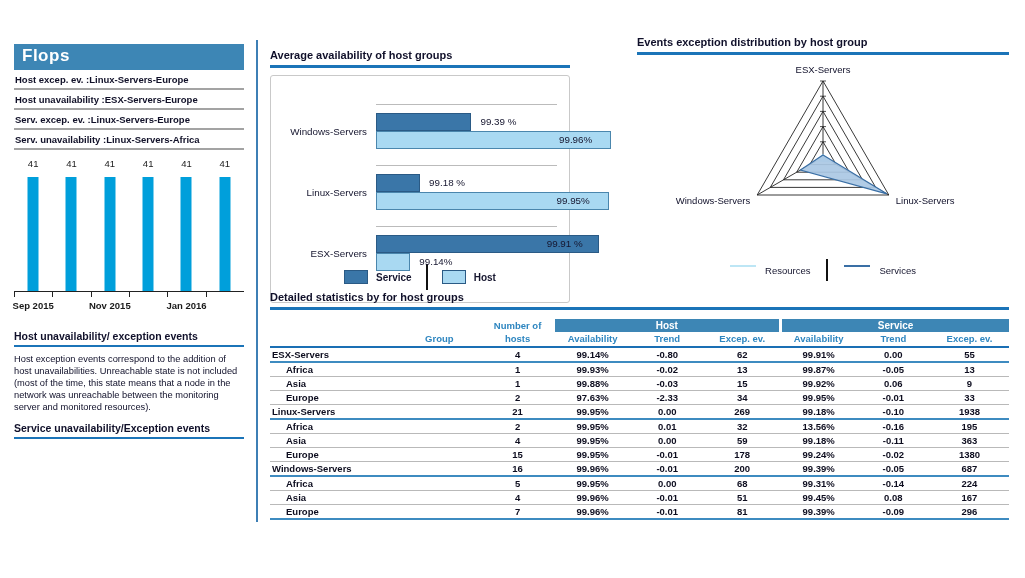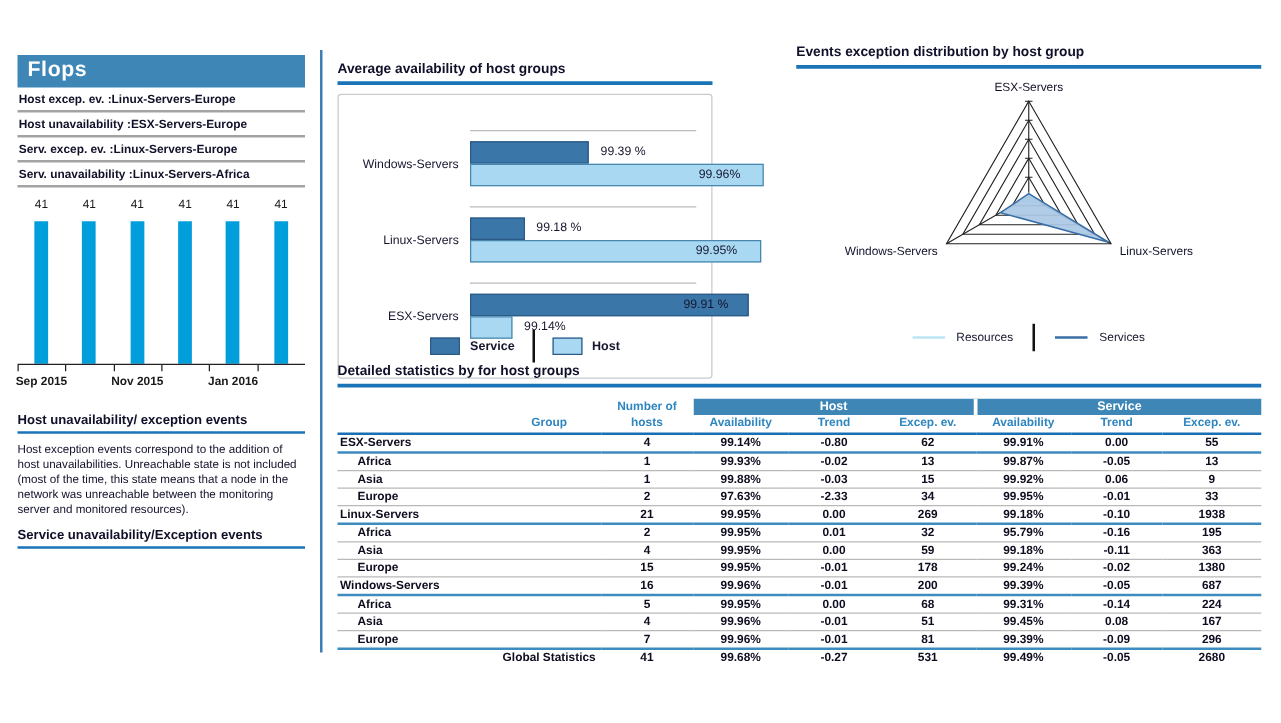--- a/index.html
+++ b/index.html
@@ -43,21 +43,21 @@
   .av-bar .fill { position:absolute; left:0; top:0; bottom:0; }
   .av-bar .blab { position:absolute; top:3px; font-size:9.8px; color:#15152e; white-space:nowrap; }
   .av-legend { position:absolute; left:0; right:0; bottom:12px; display:flex; justify-content:center; align-items:center; gap:14px; }
   .leg-item { display:flex; align-items:center; gap:8px; font-size:10px; font-weight:bold; color:#15152e; }
   .leg-sw { width:24px; height:14px; border:1px solid #2a5a85; }
   .leg-div { width:2px; height:26px; background:#111; }
 
   .radar-sec { position:absolute; left:367px; top:0; width:372px; }
   .radar-wrap { position:relative; margin-top:2px; height:176px; }
   .radar-legend { display:flex; justify-content:center; align-items:center; gap:16px; margin-top:26px; }
-  .rleg-item { display:flex; align-items:center; gap:9px; font-size:9.5px; color:#15152e; }
+  .rleg-item { display:flex; gap:9px; font-size:9.5px; color:#15152e; }
   .rleg-line { display:inline-block; width:26px; height:0; border-top:2px solid; }
   .rleg-div { width:2px; height:22px; background:#111; }
 
   
   .table-sec { position:absolute; left:0; top:255px; width:739px; }
   table { width:100%; border-collapse:collapse; table-layout:fixed; margin-top:9px; font-size:9.5px; }
   th, td { padding:1px 2px; }
   thead th { color:#2e86c0; font-weight:bold; font-size:9.5px; text-align:center; }
   th.bluebar { background:#3d86b5; color:#fff; font-size:10px; }
   th.bluebar.svc { border-left:3px solid #fff; }
@@ -321,21 +321,21 @@
               <td>99.18%</td>
               <td>-0.10</td>
               <td>1938</td>
             </tr>
             <tr class="sep-gray">
               <td class="name region">Africa</td>
               <td>2</td>
               <td>99.95%</td>
               <td>0.01</td>
               <td>32</td>
-              <td>95.79%</td>
+              <td>13.56%</td>
               <td>-0.16</td>
               <td>195</td>
             </tr>
             <tr class="sep-gray">
               <td class="name region">Asia</td>
               <td>4</td>
               <td>99.95%</td>
               <td>0.00</td>
               <td>59</td>
               <td>99.18%</td>
@@ -385,27 +385,17 @@
             <tr class="sep-blue">
               <td class="name region">Europe</td>
               <td>7</td>
               <td>99.96%</td>
               <td>-0.01</td>
               <td>81</td>
               <td>99.39%</td>
               <td>-0.09</td>
               <td>296</td>
             </tr>
-            <tr class="sep-none">
-              <td class="name total">Global Statistics</td>
-              <td>41</td>
-              <td>99.68%</td>
-              <td>-0.27</td>
-              <td>531</td>
-              <td>99.49%</td>
-              <td>-0.05</td>
-              <td>2680</td>
-            </tr>
           </tbody>
       </table>
     </div>
   </div>
 </div>
 
 </body></html>

